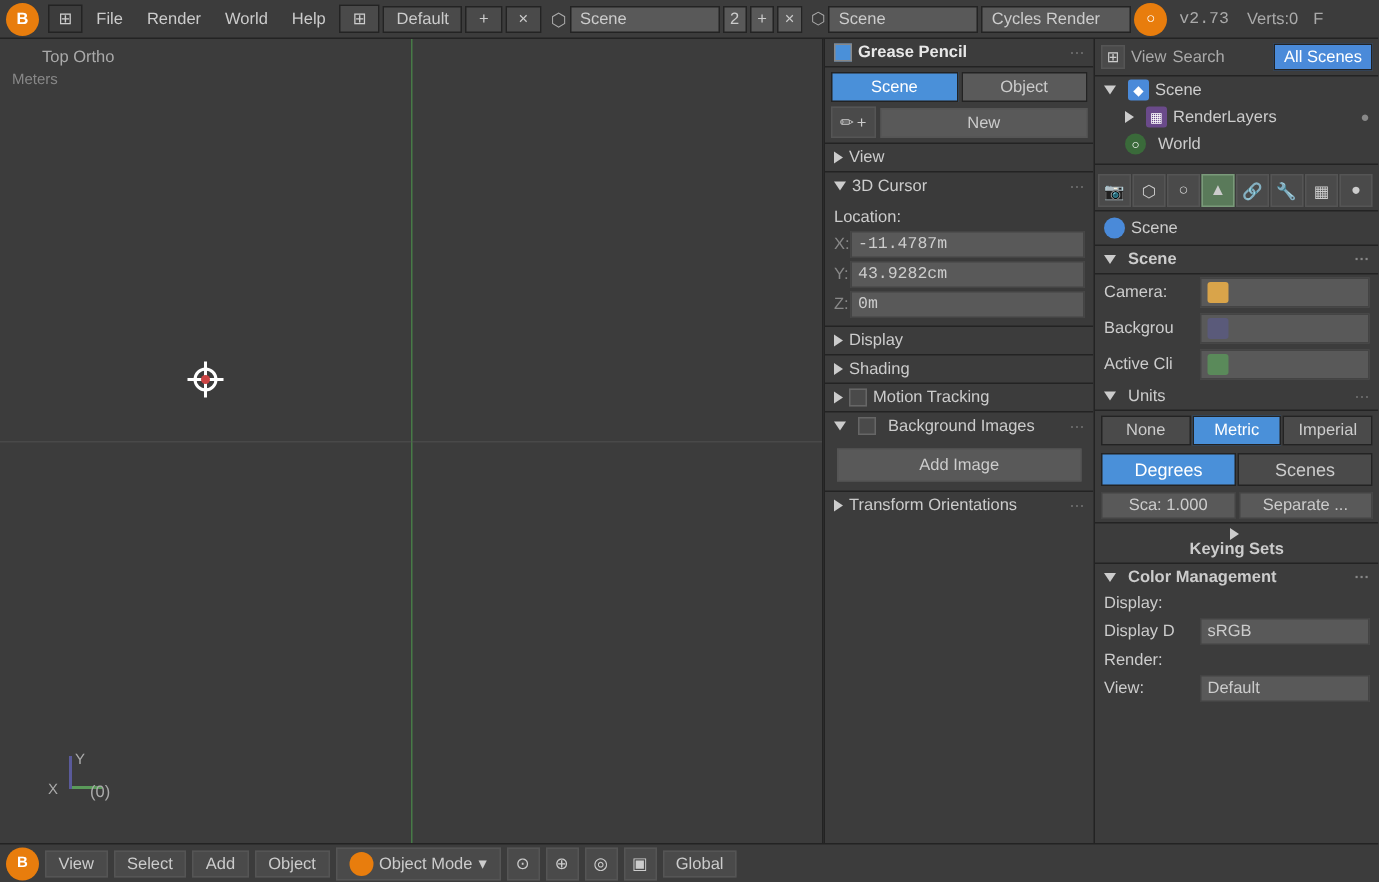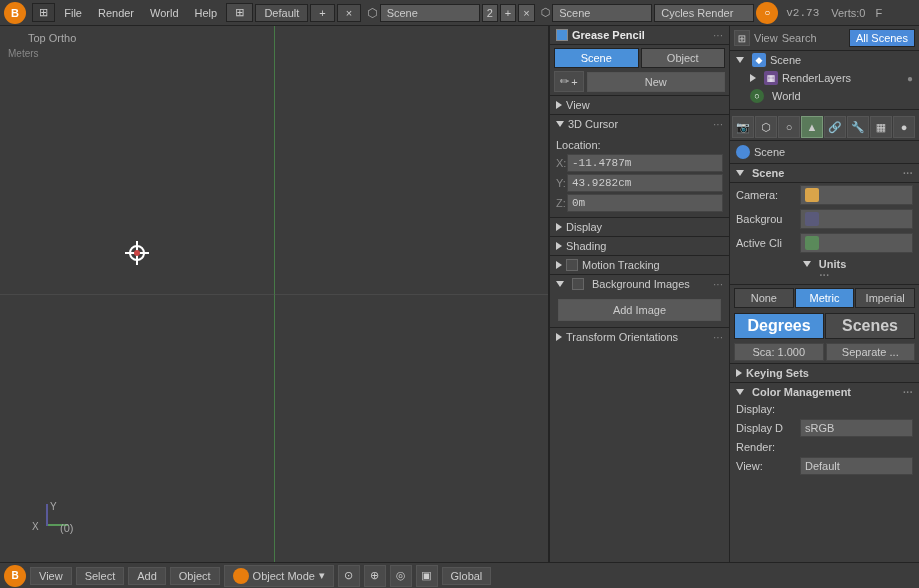--- a/index.html
+++ b/index.html
@@ -83,32 +83,32 @@
     .props-icon-row { display: flex; background: #3c3c3c; padding: 2px; gap: 1px; border-bottom: 1px solid #232323; flex-wrap: wrap; }
     .prop-icon { width: 22px; height: 22px; background: #4a4a4a; border: 1px solid #555; display: flex; align-items: center; justify-content: center; cursor: pointer; font-size: 11px; color: #ccc; }
     .prop-icon.active { background: #5a7a5a; border-color: #7a9a7a; }
 
     .props-header { display: flex; align-items: center; gap: 4px; padding: 4px 6px; color: #ccc; font-size: 11px; border-bottom: 1px solid #232323; }
 
     .props-section-header { display: flex; align-items: center; padding: 3px 6px; cursor: pointer; color: #ccc; font-size: 11px; font-weight: bold; background: #3c3c3c; border-bottom: 1px solid #232323; justify-content: space-between; }
     .field-row { display: flex; align-items: center; padding: 2px 6px; gap: 4px; }
     .field-label { color: #ccc; font-size: 11px; width: 60px; }
     .field-btn { flex: 1; background: #595959; border: 1px solid #444; padding: 2px 4px; color: #ccc; font-size: 11px; cursor: pointer; text-align: left; display: flex; align-items: center; gap: 3px; }
-    .units-section-header { display: flex; align-items: center; padding: 3px 6px; cursor: pointer; color: #ccc; font-size: 11px; font-weight: bold; border-bottom: 1px solid #232323; justify-content: space-between; flex-direction: column; }
+    .units-section-header { display: flex; align-items: center; padding: 3px 6px; cursor: pointer; color: #ccc; font-size: 11px; font-weight: normal; border-bottom: 1px solid #232323; justify-content: space-between; }
     .units-tab-row { display: flex; margin: 3px 4px; gap: 1px; }
     .units-tab { flex: 1; padding: 3px 2px; font-size: 11px; border: 1px solid #232323; cursor: pointer; text-align: center; background: #4a4a4a; color: #ccc; }
     .units-tab.active { background: #4a90d9; color: white; }
     .units-radio-row { display: flex; margin: 2px 4px; gap: 1px; }
-    .units-radio { flex: 1; padding: 3px 2px; font-size: 16px; border: 1px solid #232323; cursor: pointer; text-align: center; background: #4a4a4a; color: #ccc; font-weight: bold; }
+    .units-radio { flex: 1; padding: 3px 2px; font-size: 12px; border: 1px solid #232323; cursor: pointer; text-align: center; background: #4a4a4a; color: #ccc; }
     .units-radio.active { background: #4a90d9; color: white; }
     .scale-row { display: flex; align-items: center; margin: 2px 4px; gap: 2px; }
     .scale-btn { flex: 1; background: #595959; border: 1px solid #444; padding: 2px 4px; color: #ccc; font-size: 11px; cursor: pointer; text-align: center; }
     .separate-btn { flex: 1; background: #595959; border: 1px solid #444; padding: 2px 4px; color: #ccc; font-size: 11px; cursor: pointer; text-align: center; }
 
-    .keying-header { display: flex; align-items: center; padding: 3px 6px; cursor: pointer; color: #ccc; font-size: 11px; font-weight: bold; border-top: 1px solid #232323; }
+    .keying-header { display: flex; align-items: center; padding: 3px 6px; cursor: pointer; color: #ccc; font-size: 11px; font-weight: bold; border-top: 1px solid #232323; flex-direction: column; }
     .color-mgmt-header { display: flex; align-items: center; padding: 3px 6px; cursor: pointer; color: #ccc; font-size: 11px; font-weight: bold; border-top: 1px solid #232323; justify-content: space-between; }
     .color-field-row { display: flex; align-items: center; padding: 2px 6px; gap: 4px; }
     .color-label { color: #ccc; font-size: 11px; width: 60px; }
     .color-select { flex: 1; background: #595959; border: 1px solid #444; padding: 2px 4px; color: #ccc; font-size: 11px; cursor: pointer; }
 
     
     #bottom-bar { display: flex; align-items: center; height: 26px; background: #3c3c3c; border-top: 1px solid #232323; padding: 0 4px; gap: 4px; }
     #bottom-bar .bl-icon { width: 22px; height: 22px; background: #e87d0d; border-radius: 50%; display: flex; align-items: center; justify-content: center; color: white; font-weight: bold; font-size: 10px; }
     #bottom-bar .btn { background: #4a4a4a; border: 1px solid #555; padding: 2px 8px; color: #ccc; font-size: 11px; cursor: pointer; }
     #bottom-bar .mode-select { background: #4a4a4a; border: 1px solid #555; padding: 2px 8px; color: #ccc; font-size: 11px; cursor: pointer; display: flex; align-items: center; gap: 4px; }

